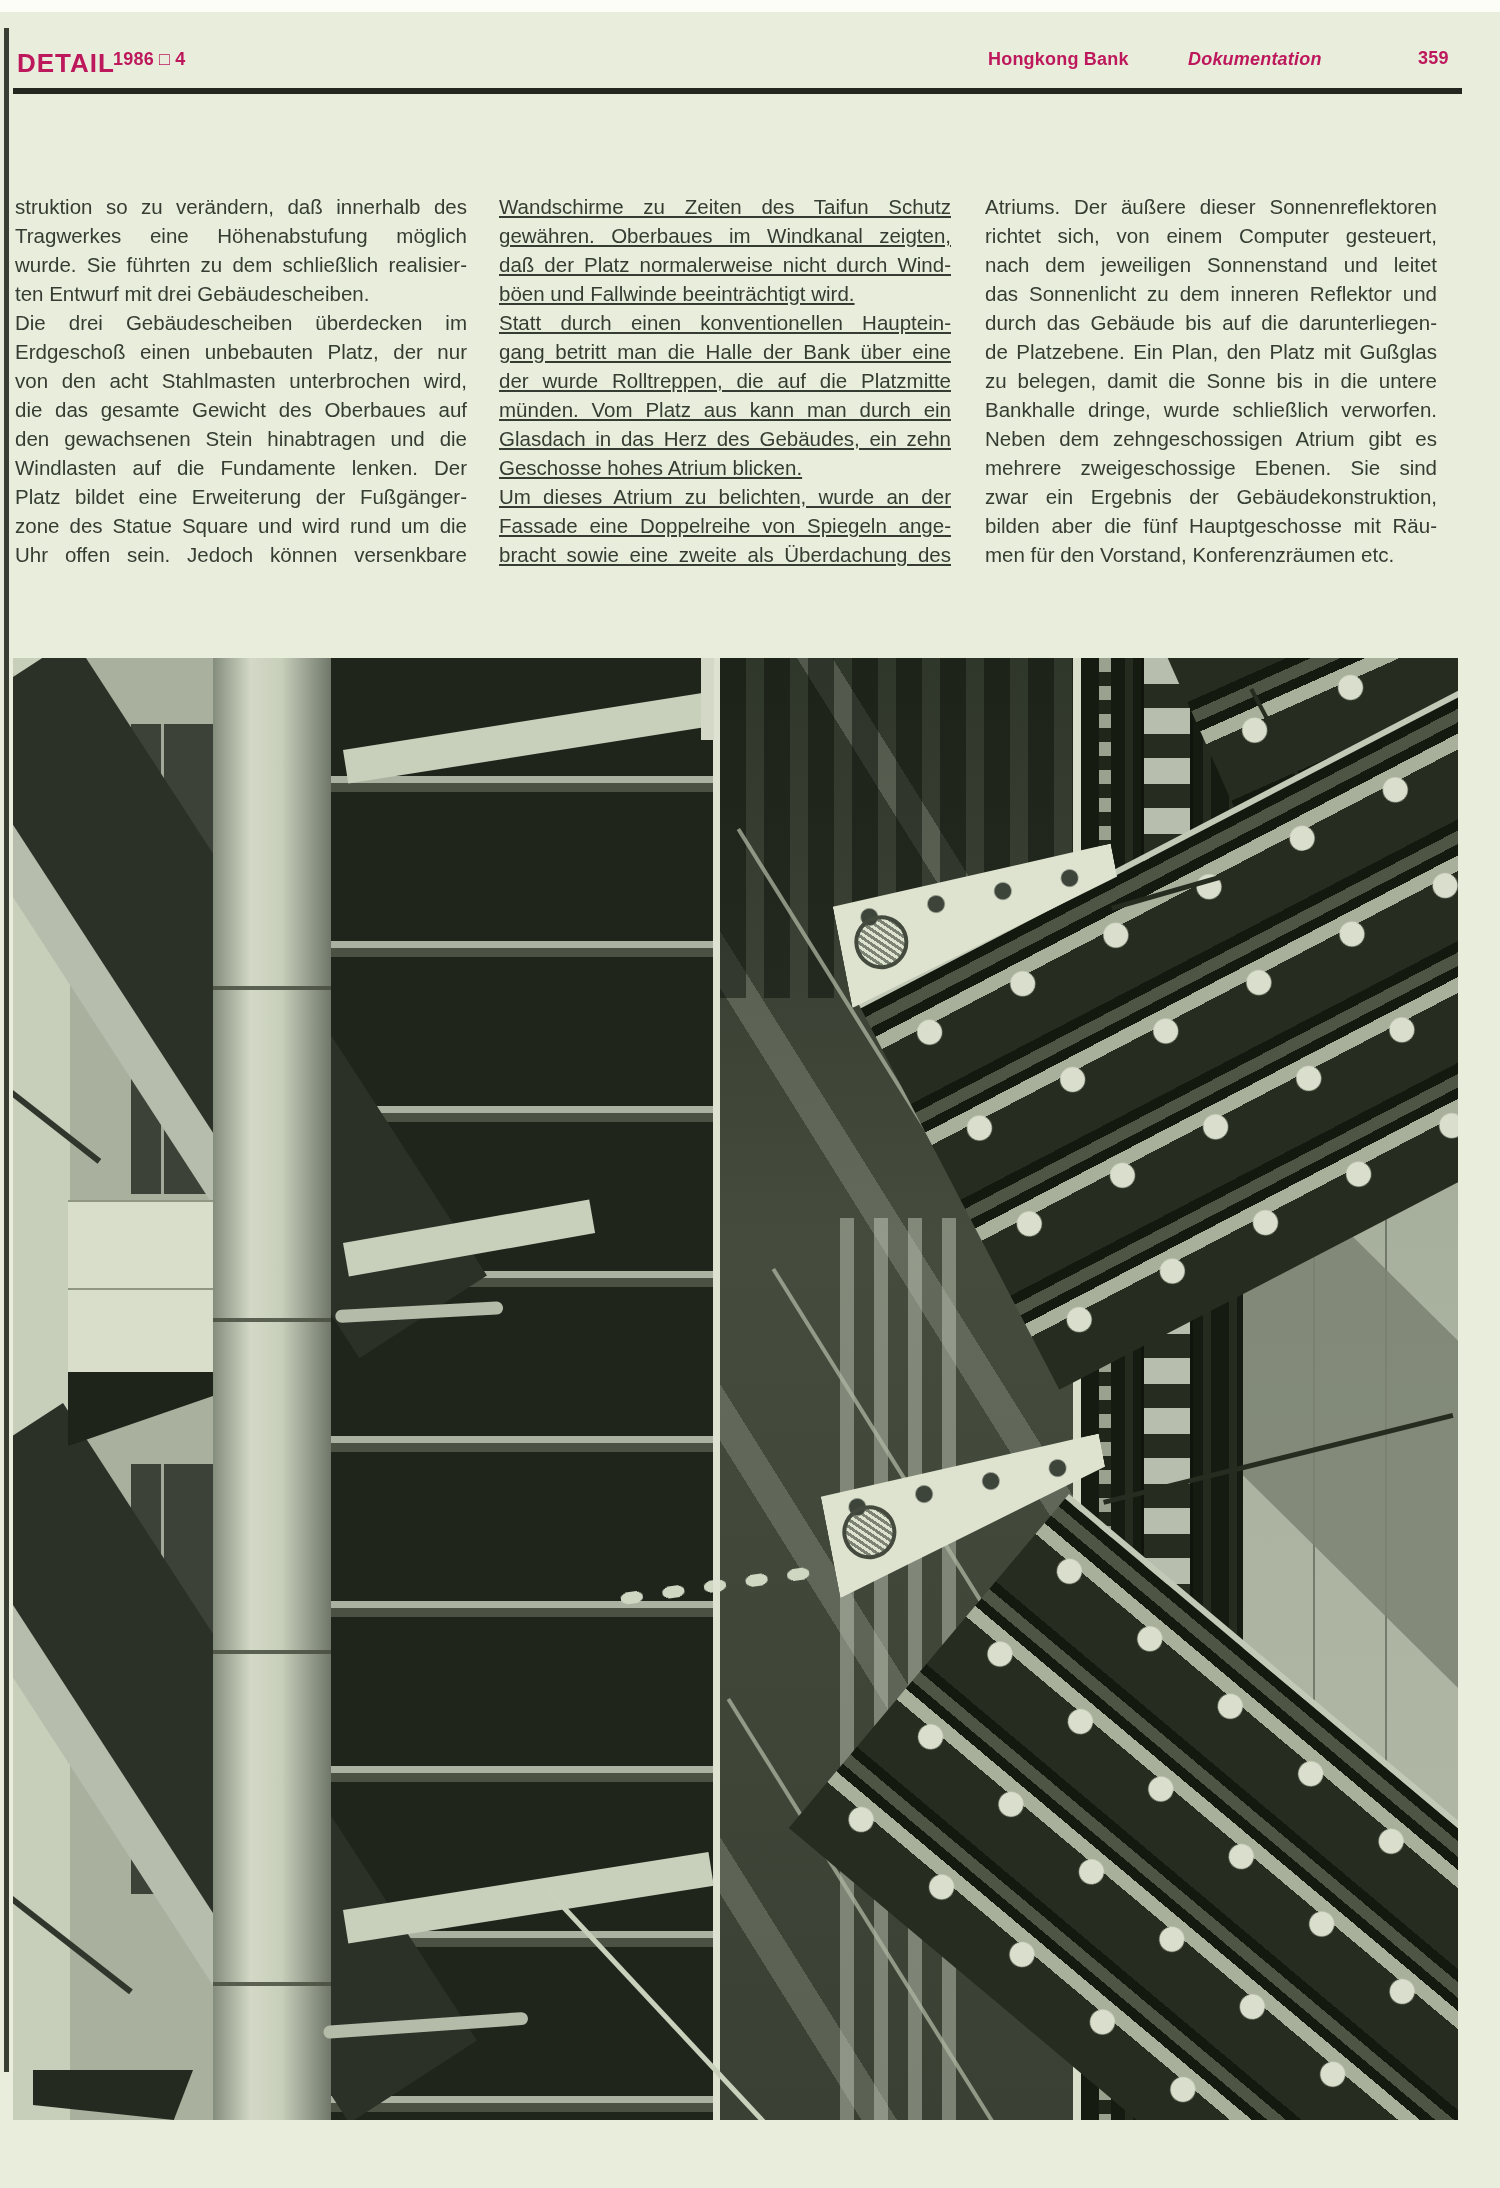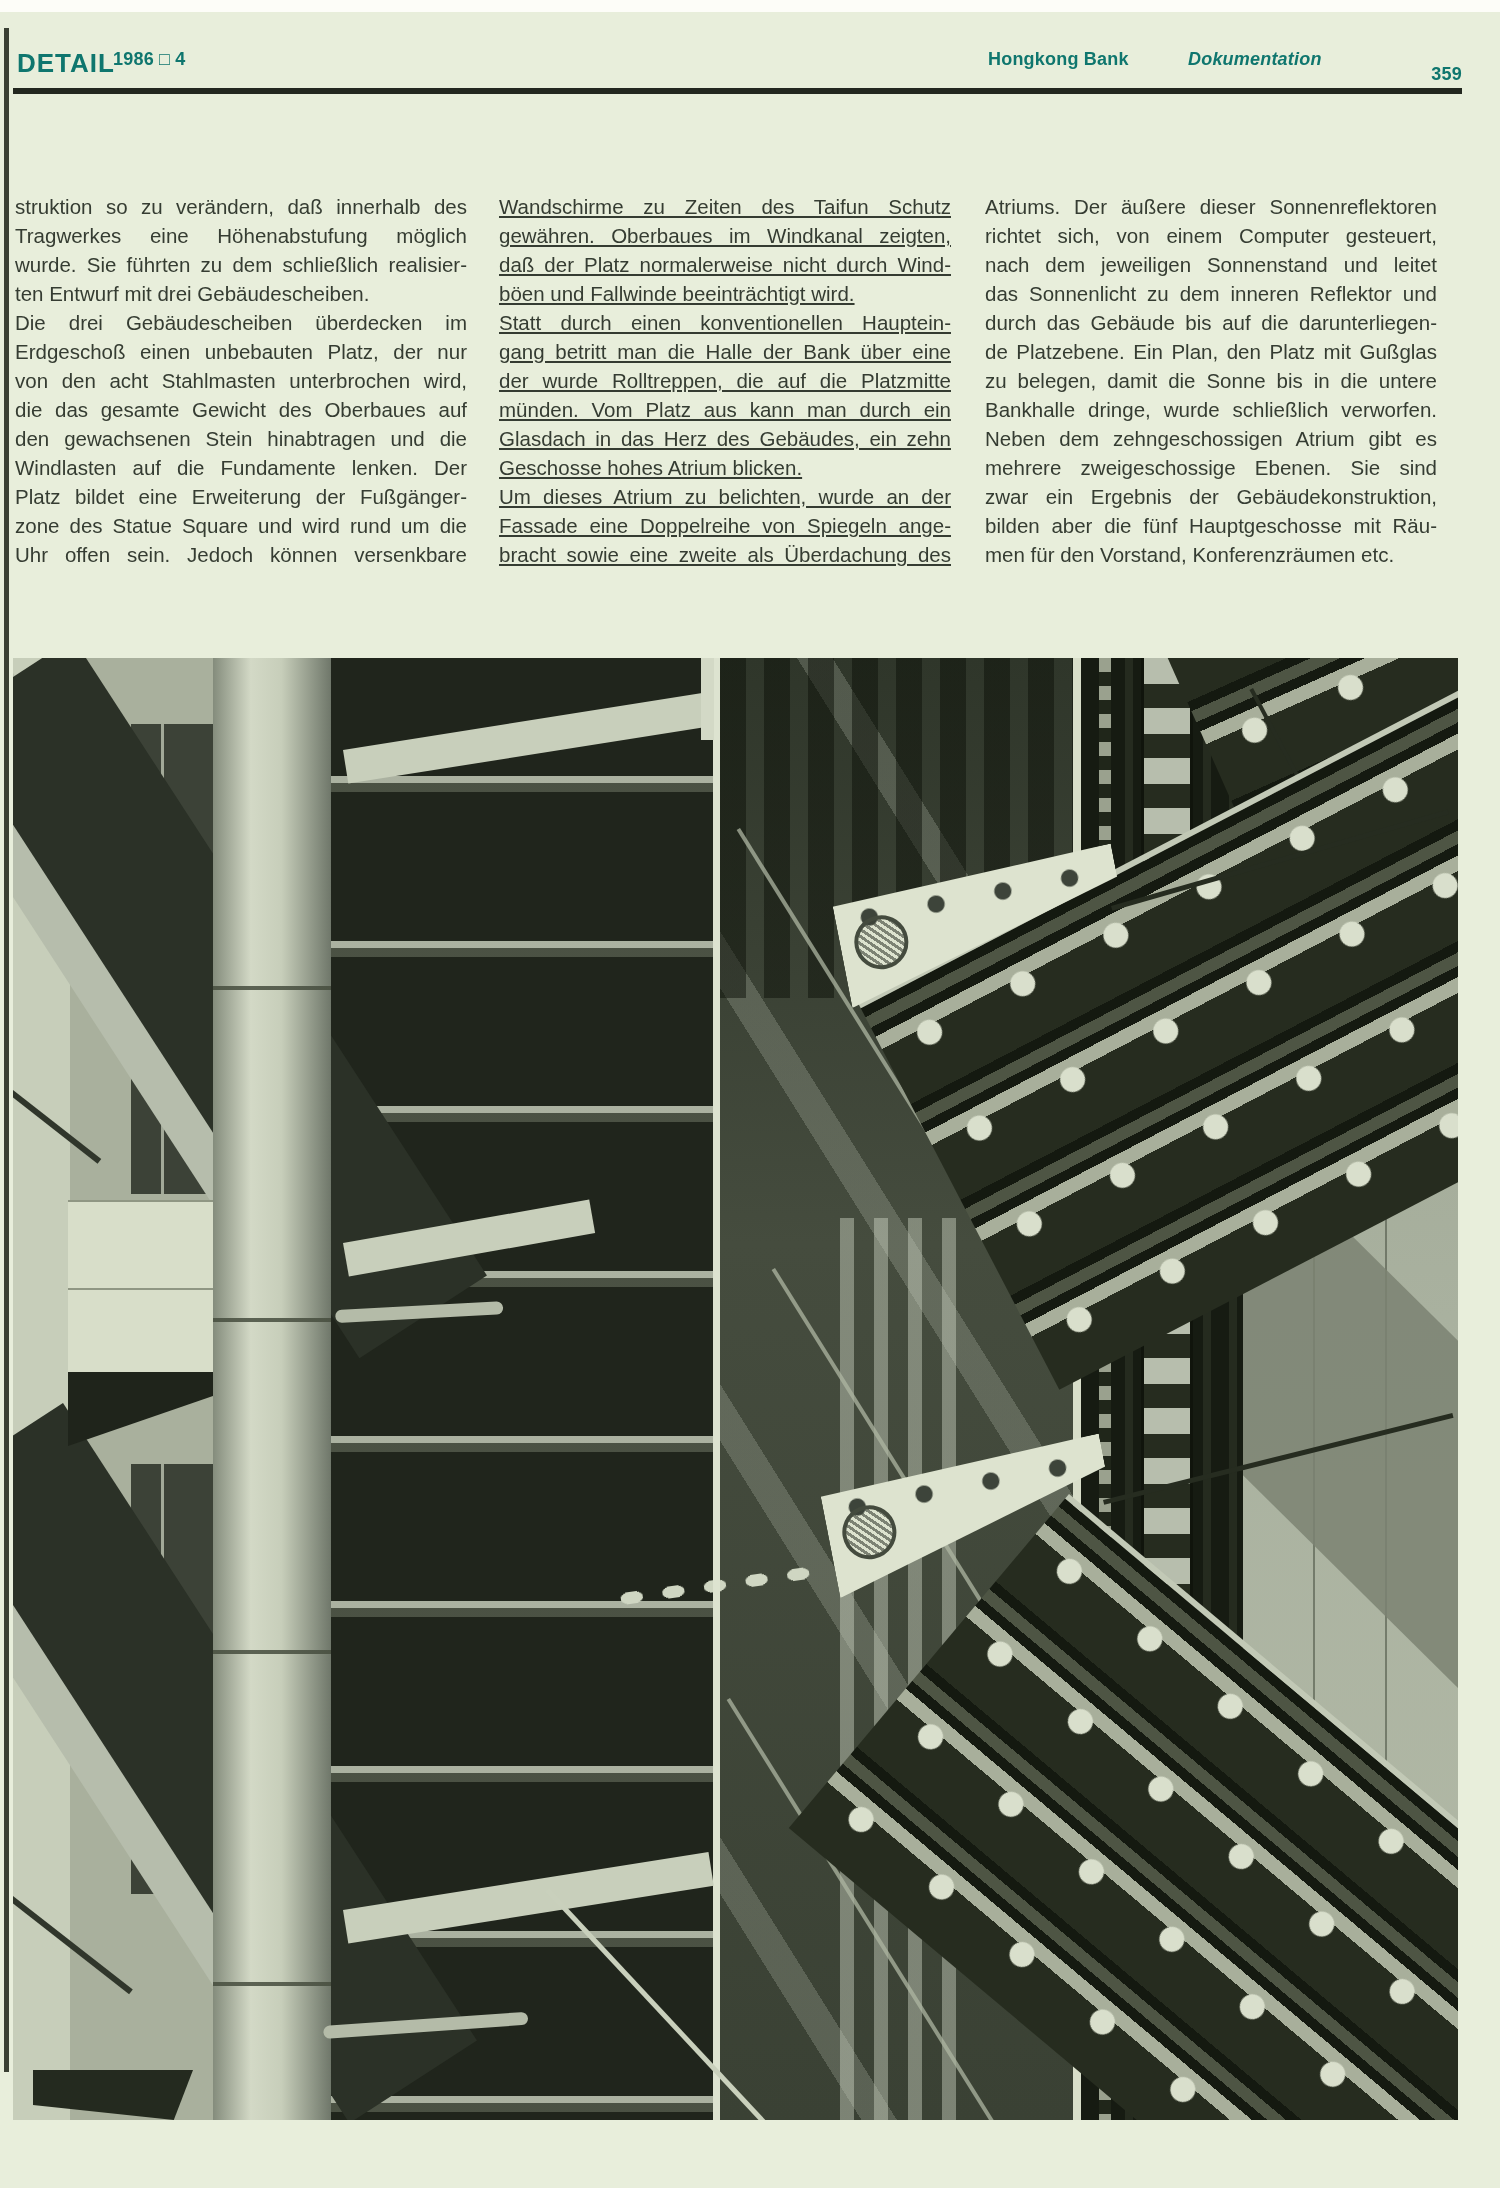--- a/index.html
+++ b/index.html
@@ -2,27 +2,27 @@
 <html><head>
 <meta charset="utf-8">
 <style>
   html,body{margin:0;padding:0;background:#ffffff;}
   body{font-family:"Liberation Sans","DejaVu Sans",sans-serif;}
   .page{position:relative;width:1500px;height:2188px;background:#e8eedb;overflow:hidden;}
   .top-white{position:absolute;left:0;top:0;width:1500px;height:12px;background:#fdfdf8;}
   .left-rule{position:absolute;left:4px;top:28px;width:5px;height:2044px;background:#3a3f33;}
 
   
-  .hdr{position:absolute;left:0;top:46px;width:1500px;height:34px;color:#0f766e;}
+  .hdr{position:absolute;left:0;top:46px;width:1500px;height:34px;color:#be185d;}
   .hdr span{position:absolute;font-weight:bold;font-size:18px;letter-spacing:.2px;white-space:nowrap;}
   .hdr .logo{left:17px;top:2px;font-size:26px;letter-spacing:1px;}
   .hdr .issue{left:113px;top:3px;}
   .hdr .proj{left:988px;top:3px;text-align:center;}
   .hdr .sect{left:1188px;top:3px;font-style:italic;}
-  .hdr .pnum{left:1418px;top:18px;width:44px;text-align:right;}
+  .hdr .pnum{left:1418px;top:2px;width:44px;}
   .rule{position:absolute;left:13px;top:88px;width:1449px;height:6px;background:#23271f;}
 
   
   .col{position:absolute;top:192px;width:452px;color:#353c32;font-size:20.5px;line-height:29px;}
   .col1{left:15px;} .col2{left:499px;text-decoration:underline;} .col3{left:985px;}
   .tline{white-space:nowrap;overflow:hidden;text-align:justify;text-align-last:justify;}
   .tline.endline{text-align-last:left;}
 
   
   .photo{position:absolute;left:13px;top:658px;width:1445px;height:1462px;overflow:hidden;

